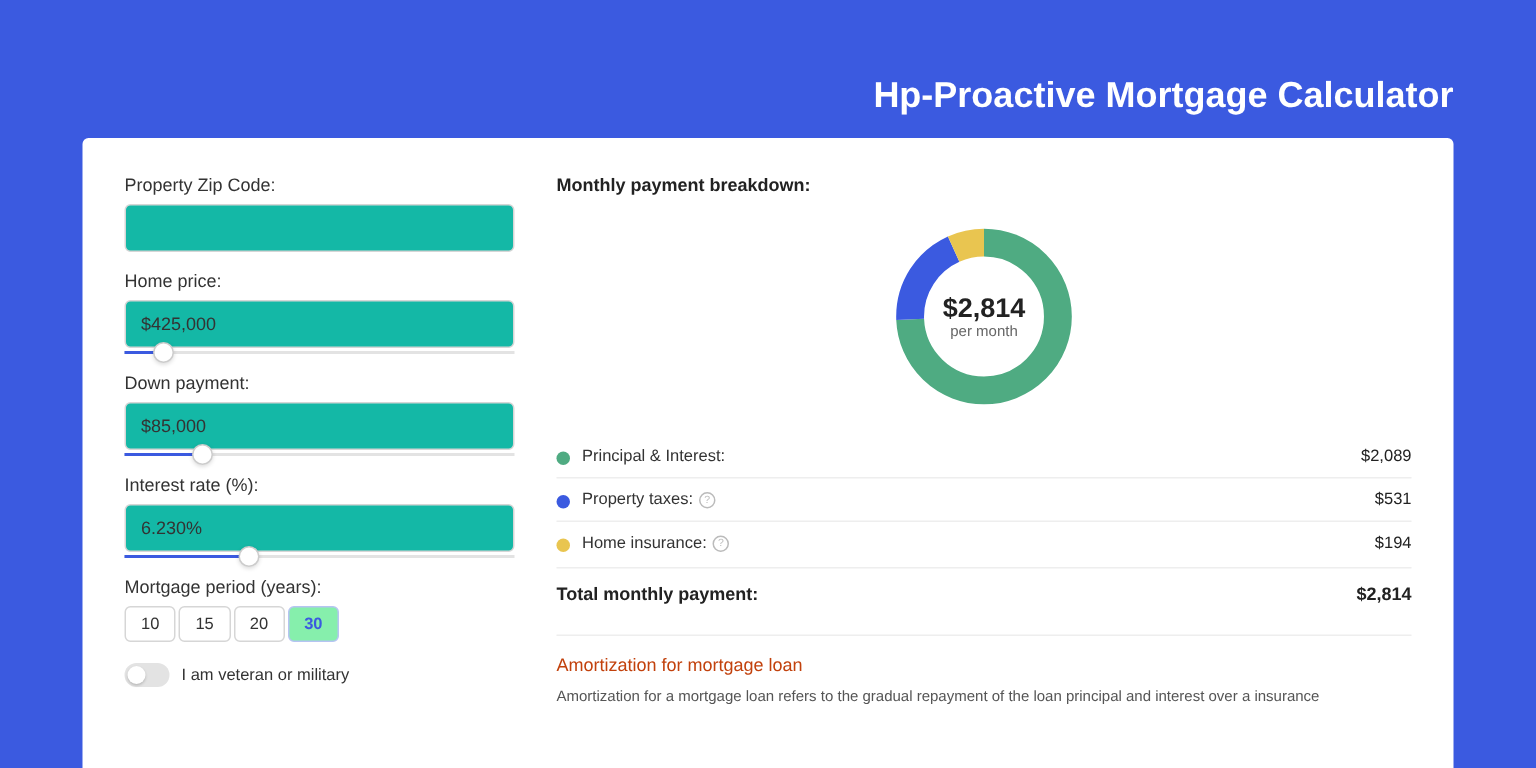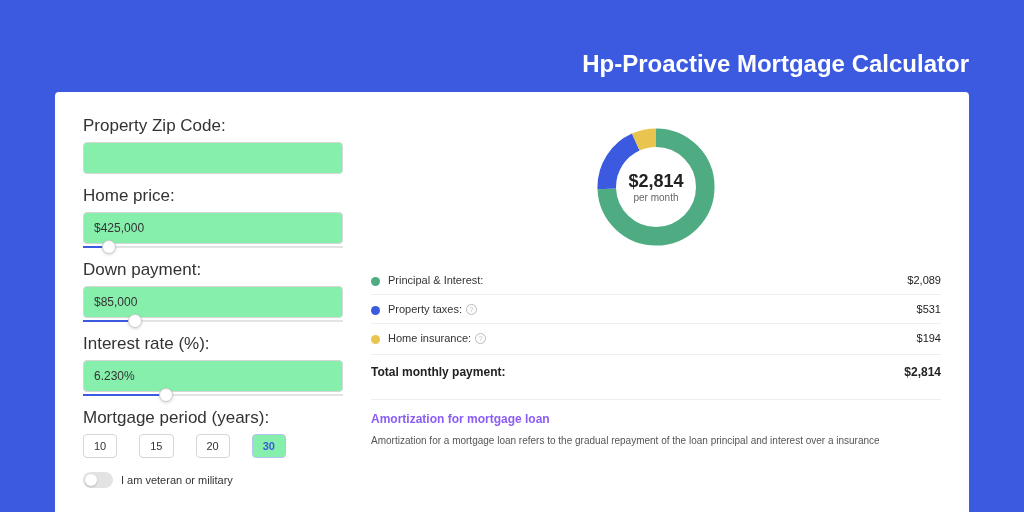--- a/index.html
+++ b/index.html
@@ -3,29 +3,29 @@
 <meta charset="utf-8">
 <style>
 *{margin:0;padding:0;box-sizing:border-box}
 body{font-family:Arial,Helvetica,sans-serif;background:#3b5ae0;width:1024px;height:512px;overflow:hidden}
 .outer{padding:50px 55px 0}
 .title{color:#fff;font-size:24px;font-weight:700;text-align:right;margin-bottom:14px}
 .card{background:#fff;border-radius:4px 4px 0 0;padding:24px 28px;display:flex;gap:28px;height:420px;overflow:hidden}
 .left{width:260px;flex-shrink:0}
 .right{flex:1}
 .field{margin-bottom:12px}
-.label{font-size:17px;color:#333;margin-bottom:6px;display:block}
-.input{width:100%;border:1px solid #d6d6d6;border-radius:4px;padding:8px 10px;font-size:12px;color:#333;background:#86efac}
+.label{font-size:12px;color:#333;margin-bottom:6px;display:block}
+.input{width:100%;border:1px solid #d6d6d6;border-radius:4px;padding:8px 10px;font-size:12px;color:#333;background:#14b8a6}
 .slider-track{position:relative;height:2px;background:#e3e3e3;margin-top:2px}
 .slider-fill{position:absolute;height:2px;background:#3b5ae0;left:0;top:0}
 .slider-thumb{position:absolute;width:14px;height:14px;border-radius:50%;background:#fff;border:1px solid #ccc;box-shadow:0 1px 3px rgba(0,0,0,.15);top:-6px;transform:translateX(-50%)}
 .two-col{display:flex;}
 .two-col .input:first-child{flex:2}
 .two-col .input:last-child{flex:1}
-.period-btns{display:flex;gap:22px}
+.period-btns{display:flex;gap:2px}
 .period-btn{border:1px solid #d6d6d6;border-radius:4px;padding:5px 10px;font-size:11px;color:#333;background:#fff;cursor:pointer}
 .period-btn.active{background:#86efac;border-color:#b6c4f2;color:#3b5ae0;font-weight:700}
 .toggle-row{display:flex;align-items:center;gap:8px;margin-top:14px}
 .toggle{width:30px;height:16px;border-radius:10px;background:#e3e3e3;position:relative}
 .toggle::after{content:"";position:absolute;width:12px;height:12px;border-radius:50%;background:#fff;top:2px;left:2px;box-shadow:0 1px 2px rgba(0,0,0,.2)}
 .toggle-label{font-size:11px;color:#333}
 .section-title{font-size:12px;font-weight:700;color:#222;margin-bottom:10px}
 .donut-wrap{display:flex;justify-content:center;padding:6px 0 14px}
 .donut{position:relative;width:130px;height:130px}
 .donut svg{transform:rotate(-90deg)}
@@ -35,21 +35,21 @@
 .legend-row{display:flex;align-items:flex-end;padding:8px 0;border-top:1px solid #eee}
 .legend-row:first-of-type{border-top:none}
 .dot{width:9px;height:9px;border-radius:50%;margin-right:8px;flex-shrink:0}
 .legend-label{font-size:11px;color:#333;flex:1;display:flex;align-items:center;gap:4px}
 .info-icon{width:11px;height:11px;border:1px solid #bbb;border-radius:50%;display:inline-flex;align-items:center;justify-content:center;font-size:7px;color:#bbb}
 .legend-val{font-size:11px;color:#222}
 .total-row{display:flex;padding:10px 0 14px;border-top:1px solid #eee;margin-top:2px}
 .total-label{font-size:12px;font-weight:700;color:#222;flex:1}
 .total-val{font-size:12px;font-weight:700;color:#222}
 hr.sep{border:none;border-top:1px solid #eee;margin:6px 0 12px}
-.amort-title{font-size:12px;font-weight:700;color:#8b5cf6;margin-bottom:8px}
+.amort-title{font-size:12px;font-weight:400;color:#c2410c;margin-bottom:8px}
 .amort-text{font-size:10px;color:#555;line-height:1.4}
 </style>
 </head>
 <body>
 
 <div class="outer">
   <div class="title">Hp-Proactive Mortgage Calculator</div>
   <div class="card">
     <div class="left">
 
@@ -98,20 +98,21 @@
       </div>
 
       <div class="toggle-row">
         <div class="toggle"></div>
         <span class="toggle-label">I am veteran or military</span>
       </div>
 
     </div>
 
     <div class="right">
+      <div class="section-title">Monthly payment breakdown:</div>
 
       <div class="donut-wrap">
         <div class="donut">
           <svg width="130" height="130" viewBox="0 0 42 42" id="donut-svg">
               <circle cx="21" cy="21" r="15.9155" fill="none" stroke="#4fab82" stroke-width="6" stroke-dasharray="74.23598958605349 25.764046170363216" stroke-dashoffset="0"></circle>
               <circle cx="21" cy="21" r="15.9155" fill="none" stroke="#3b5ae0" stroke-width="6" stroke-dasharray="18.8699427813281 81.13009297508862" stroke-dashoffset="-74.23598958605349"></circle>
               <circle cx="21" cy="21" r="15.9155" fill="none" stroke="#e9c550" stroke-width="6" stroke-dasharray="6.894103389035124 93.10593236738158" stroke-dashoffset="-93.1059323673816"></circle>
             </svg>
           <div class="donut-center">
             <div class="donut-amount">$2,814</div>

